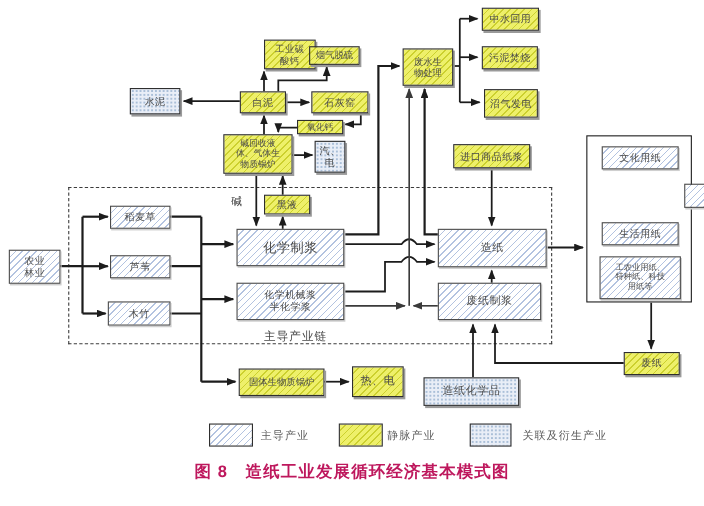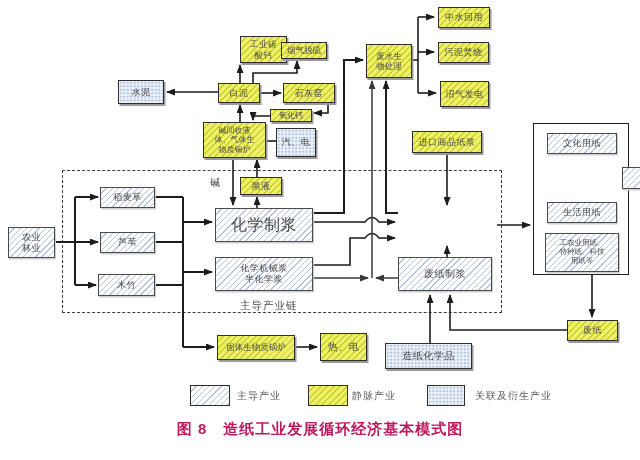--- a/index.html
+++ b/index.html
@@ -111,38 +111,39 @@
   <div class="node related" style="left:118px;top:80px;width:46px;height:24px;">水泥</div>
   <div class="node venous" style="left:216px;top:36px;width:47px;height:27px;font-size:8.5px;margin-left:24px;">工业碳
 酸钙</div>
   <div class="node venous" style="left:281px;top:42px;width:46px;height:17px;font-size:8.5px;letter-spacing:0;">烟气脱硫</div>
   <div class="node venous" style="left:218px;top:83px;width:42px;height:20px;">白泥</div>
   <div class="node venous" style="left:283px;top:83px;width:52px;height:20px;">石灰窑</div>
   <div class="node venous" style="left:270px;top:109px;width:42px;height:13px;font-size:8px;letter-spacing:0;">氧化钙</div>
   <div class="node venous" style="left:203px;top:122px;width:63px;height:36px;font-size:8px;letter-spacing:0;">碱回收液
 体、气体生
 物质锅炉</div>
-  <div class="node related" style="left:276px;top:128px;width:40px;height:29px;">汽、电</div>
+  <div class="node related" style="left:286px;top:128px;width:28px;height:29px;">汽、电</div>
   <div class="node venous" style="left:366px;top:44px;width:46px;height:34px;font-size:8.5px;letter-spacing:0;">废水生
 物处理</div>
   <div class="node venous" style="left:438px;top:7px;width:52px;height:21px;">中水回用</div>
   <div class="node venous" style="left:438px;top:42px;width:51px;height:21px;">污泥焚烧</div>
   <div class="node venous" style="left:440px;top:81px;width:49px;height:26px;">沼气发电</div>
   <div class="node venous" style="left:412px;top:131px;width:70px;height:22px;">进口商品纸浆</div>
   <div class="node venous" style="left:240px;top:177px;width:42px;height:18px;">黑液</div>
 
   <div class="node leading" style="left:8px;top:227px;width:47px;height:31px;">农业
 林业</div>
   <div class="node leading" style="left:100px;top:187px;width:55px;height:21px;">稻麦草</div>
   <div class="node leading" style="left:100px;top:232px;width:55px;height:21px;">芦苇</div>
   <div class="node leading" style="left:98px;top:274px;width:57px;height:22px;">木竹</div>
 
-  <div class="node leading" style="left:215px;top:208px;width:98px;height:34px;font-size:16px;">化学制浆</div>
+  <div class="node leading" style="left:215px;top:208px;width:98px;height:34px;font-size:12px;">化学制浆</div>
   <div class="node leading" style="left:215px;top:257px;width:98px;height:34px;text-align:center;">化学机械浆
 半化学浆</div>
+  <div class="node leading" style="left:398px;top:208px;width:99px;height:35px;font-size:10px;">造纸</div>
   <div class="node leading" style="left:398px;top:257px;width:94px;height:34px;font-size:10px;">废纸制浆</div>
 
   <div class="group-box" style="left:533px;top:123px;width:96px;height:152px;"></div>
   <div class="node leading" style="left:547px;top:133px;width:70px;height:21px;">文化用纸</div>
   <div class="node leading" style="left:574px;top:167px;width:92px;height:22px;margin-left:48px;">包装用纸</div>
   <div class="node leading" style="left:545px;top:233px;width:74px;height:39px;font-size:7.5px;letter-spacing:0;">工农业用纸、
 特种纸、科技
 用纸等</div>
   <div class="node leading" style="left:547px;top:202px;width:70px;height:21px;">生活用纸</div>
 

